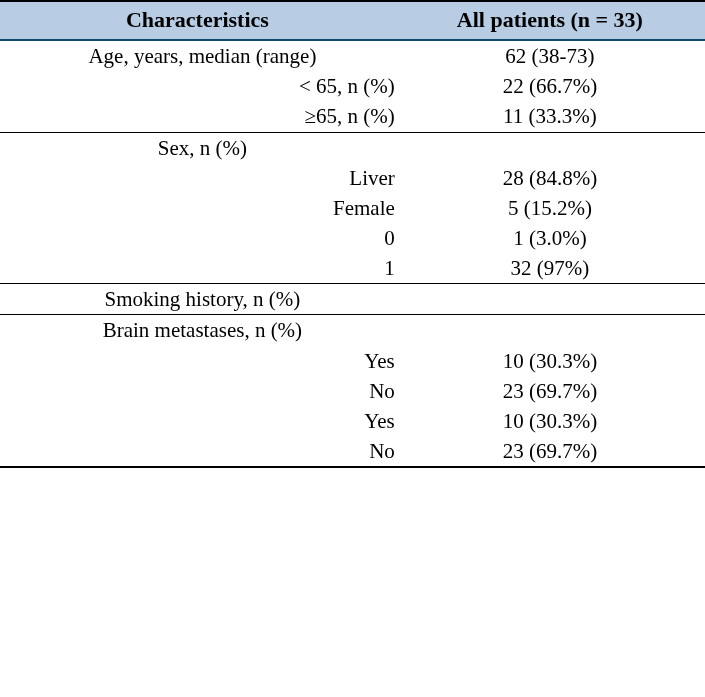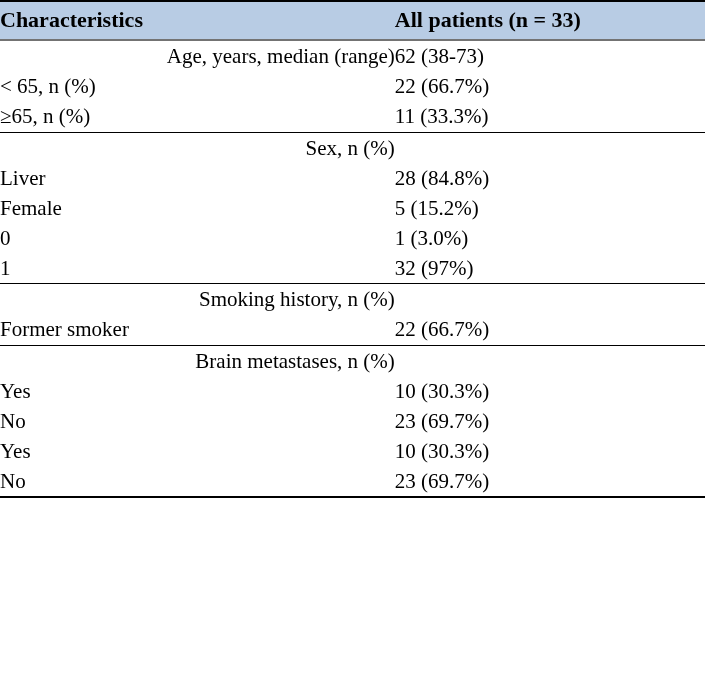--- a/index.html
+++ b/index.html
@@ -21,41 +21,41 @@
     border-collapse: collapse;
     table-layout: fixed;
   }
   table.char-table col.c1 { width: 56%; }
   table.char-table col.c2 { width: 44%; }
 
   thead th {
     background: #b8cce4;
     font-weight: bold;
     font-size: 22px;
-    text-align: left;
+    text-align: center;
     padding: 6px 0 7px 0;
     border-top: 2px solid #000;
-    border-bottom: 2px solid #737373;
+    border-bottom: 2px solid #0c4a6e;
     line-height: 1.1;
   }
   tbody td {
     font-size: 21px;
     padding: 3px 0 3px 0;
     line-height: 1.15;
     vertical-align: middle;
   }
   td.label-left {
-    text-align: right;
+    text-align: center;
     padding-left: 10px;
   }
   td.label-center {
-    text-align: left;
+    text-align: right;
   }
   td.value {
-    text-align: left;
+    text-align: center;
   }
   tr.group-start td {
     border-top: 1.5px solid #000;
   }
   tbody tr:last-child td {
     border-bottom: 2px solid #000;
   }
 </style>
 </head>
 <body>
@@ -102,24 +102,20 @@
           <td class="value">1 (3.0%)</td>
         </tr>
         <tr>
           <td class="label-center">1</td>
           <td class="value">32 (97%)</td>
         </tr>
         <tr class="group-start">
           <td class="label-left">Smoking history, n (%)</td>
           <td class="value"></td>
         </tr>
-        <tr>
-          <td class="label-center">Former smoker</td>
-          <td class="value">22 (66.7%)</td>
-        </tr>
         <tr class="group-start">
           <td class="label-left">Brain metastases, n (%)</td>
           <td class="value"></td>
         </tr>
         <tr>
           <td class="label-center">Yes</td>
           <td class="value">10 (30.3%)</td>
         </tr>
         <tr>
           <td class="label-center">No</td>

